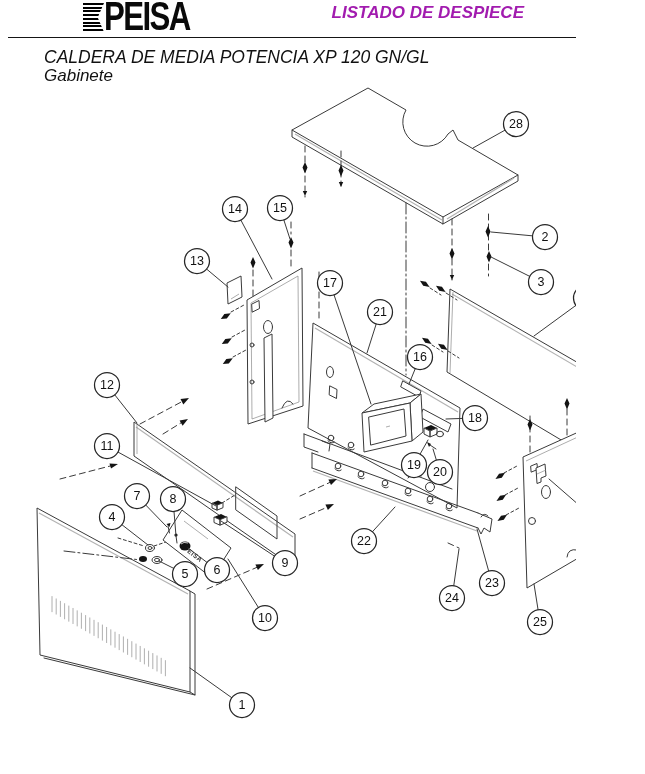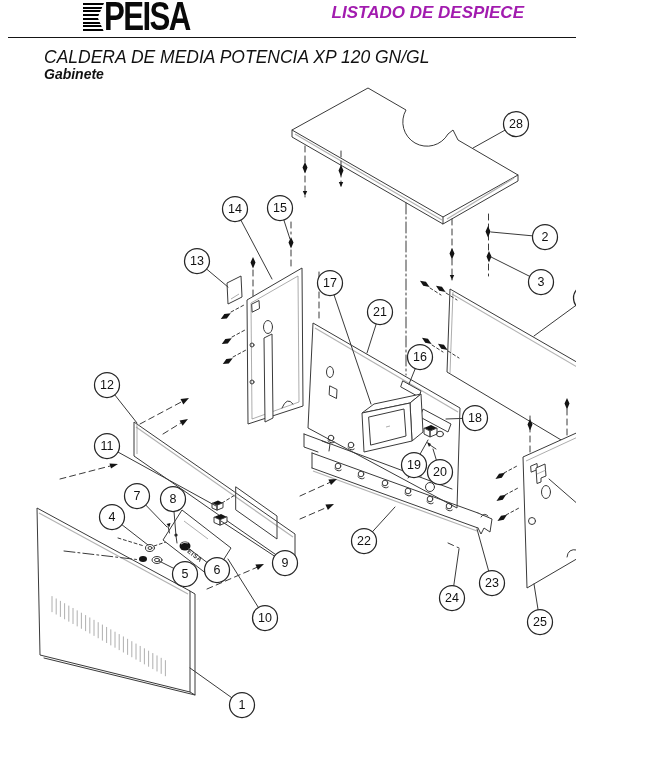--- a/index.html
+++ b/index.html
@@ -8,21 +8,21 @@
   .logo{position:absolute;left:83px;top:1px;display:flex;align-items:flex-start;}
   .logo-stripes{width:21px;height:29px;margin-top:2px;
       background:repeating-linear-gradient(to bottom,#000 0 2px,#fff 2px 3.7px);
       clip-path:polygon(0 0,100% 0,70% 50%,100% 100%,0 100%);}
   .logo-text{font-weight:700;font-size:40px;line-height:31px;letter-spacing:-2px;
       transform:scaleX(.78);transform-origin:left top;color:#0a0a0a;}
   .doc-title{position:absolute;top:3px;right:52px;font-size:17px;font-style:italic;
       font-weight:700;color:#a21caf;}
   .hrule{position:absolute;top:37px;left:8px;width:589px;border-top:1.6px solid #151515;}
   .t1{position:absolute;left:44px;top:47px;font-size:17.5px;font-style:italic;}
-  .t2{position:absolute;left:44px;top:66px;font-size:14px;font-style:italic;font-weight:bold;}
+  .t2{position:absolute;left:44px;top:66px;font-size:17px;font-style:italic;}
   svg{position:absolute;left:0;top:0;}
   .ln{stroke:#3a3a3a;fill:none;stroke-width:1;stroke-linejoin:round;stroke-linecap:round;}
   .w{stroke:#3a3a3a;fill:#fff;stroke-width:1;stroke-linejoin:round;}
   .g{stroke:#b3b3b3;fill:none;stroke-width:1.2;}
   .g2{stroke:#8a8a8a;fill:none;stroke-width:.7;}
   .k{fill:#141414;stroke:none;}
   .d1{stroke-dasharray:6,4;}
   .d2{stroke-dasharray:3,2.6;}
   .cl{stroke-dasharray:11,3,2,3;}
   .lv{stroke:#9a9a9a;stroke-width:.8;}

